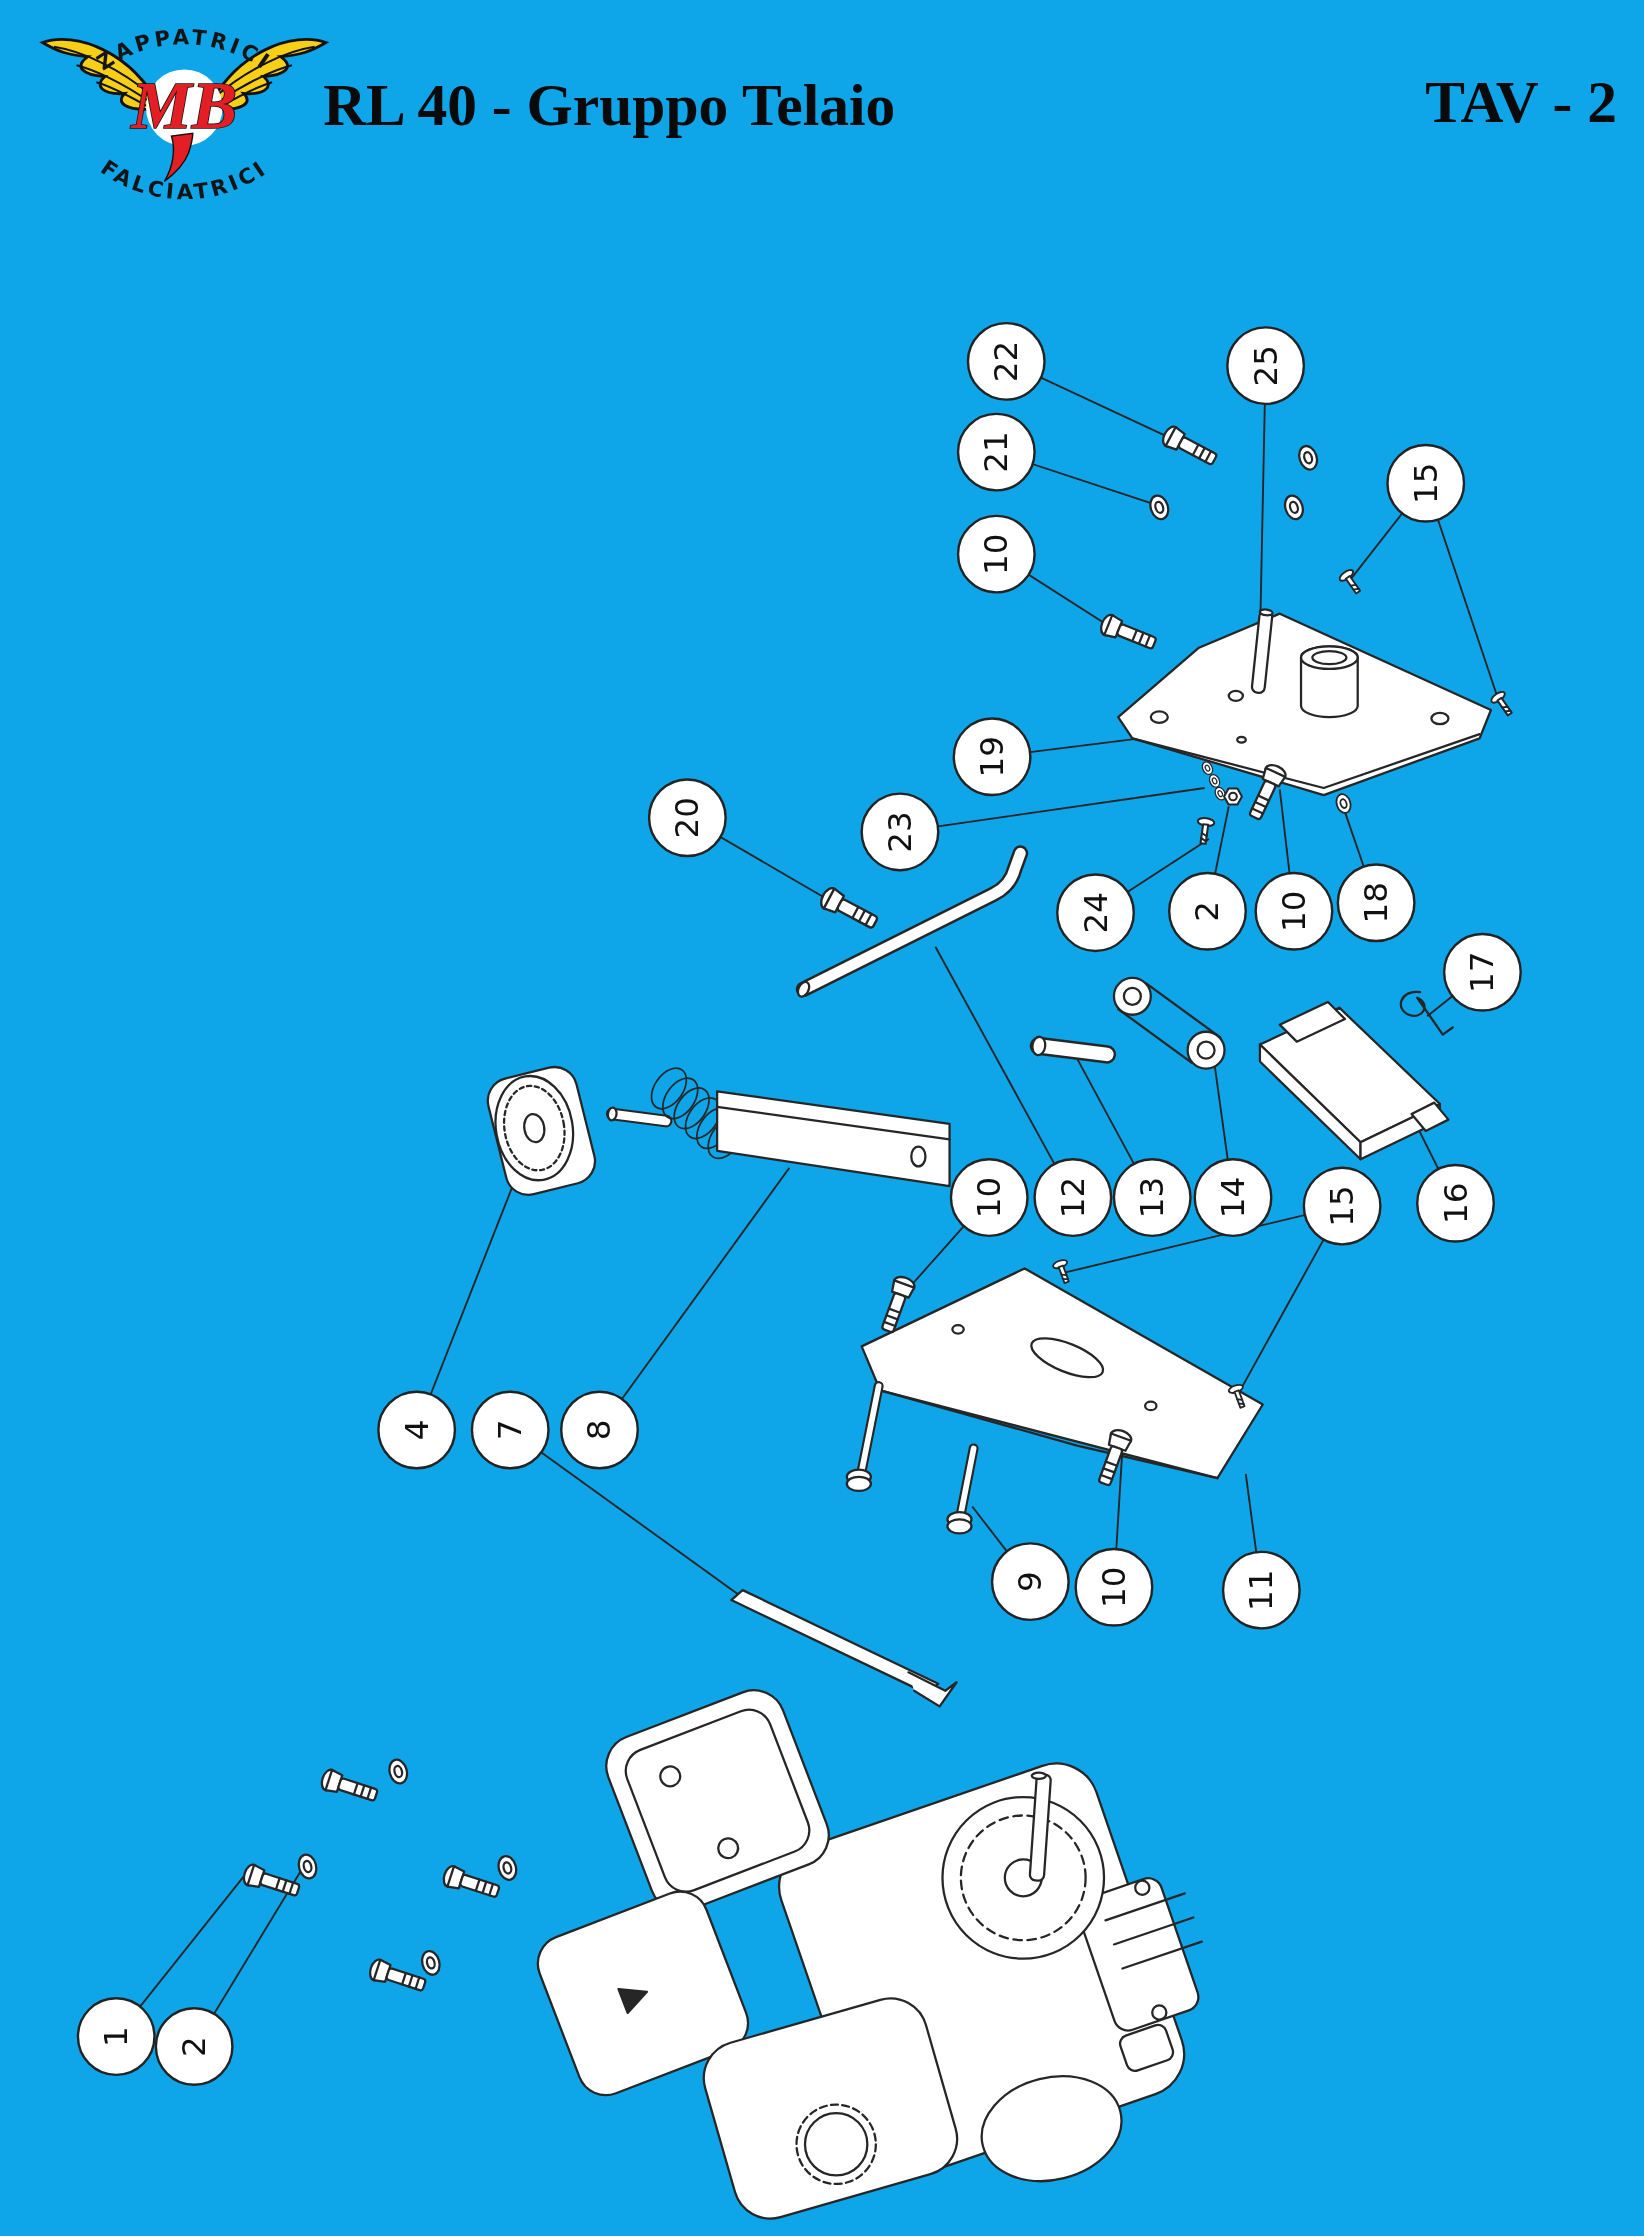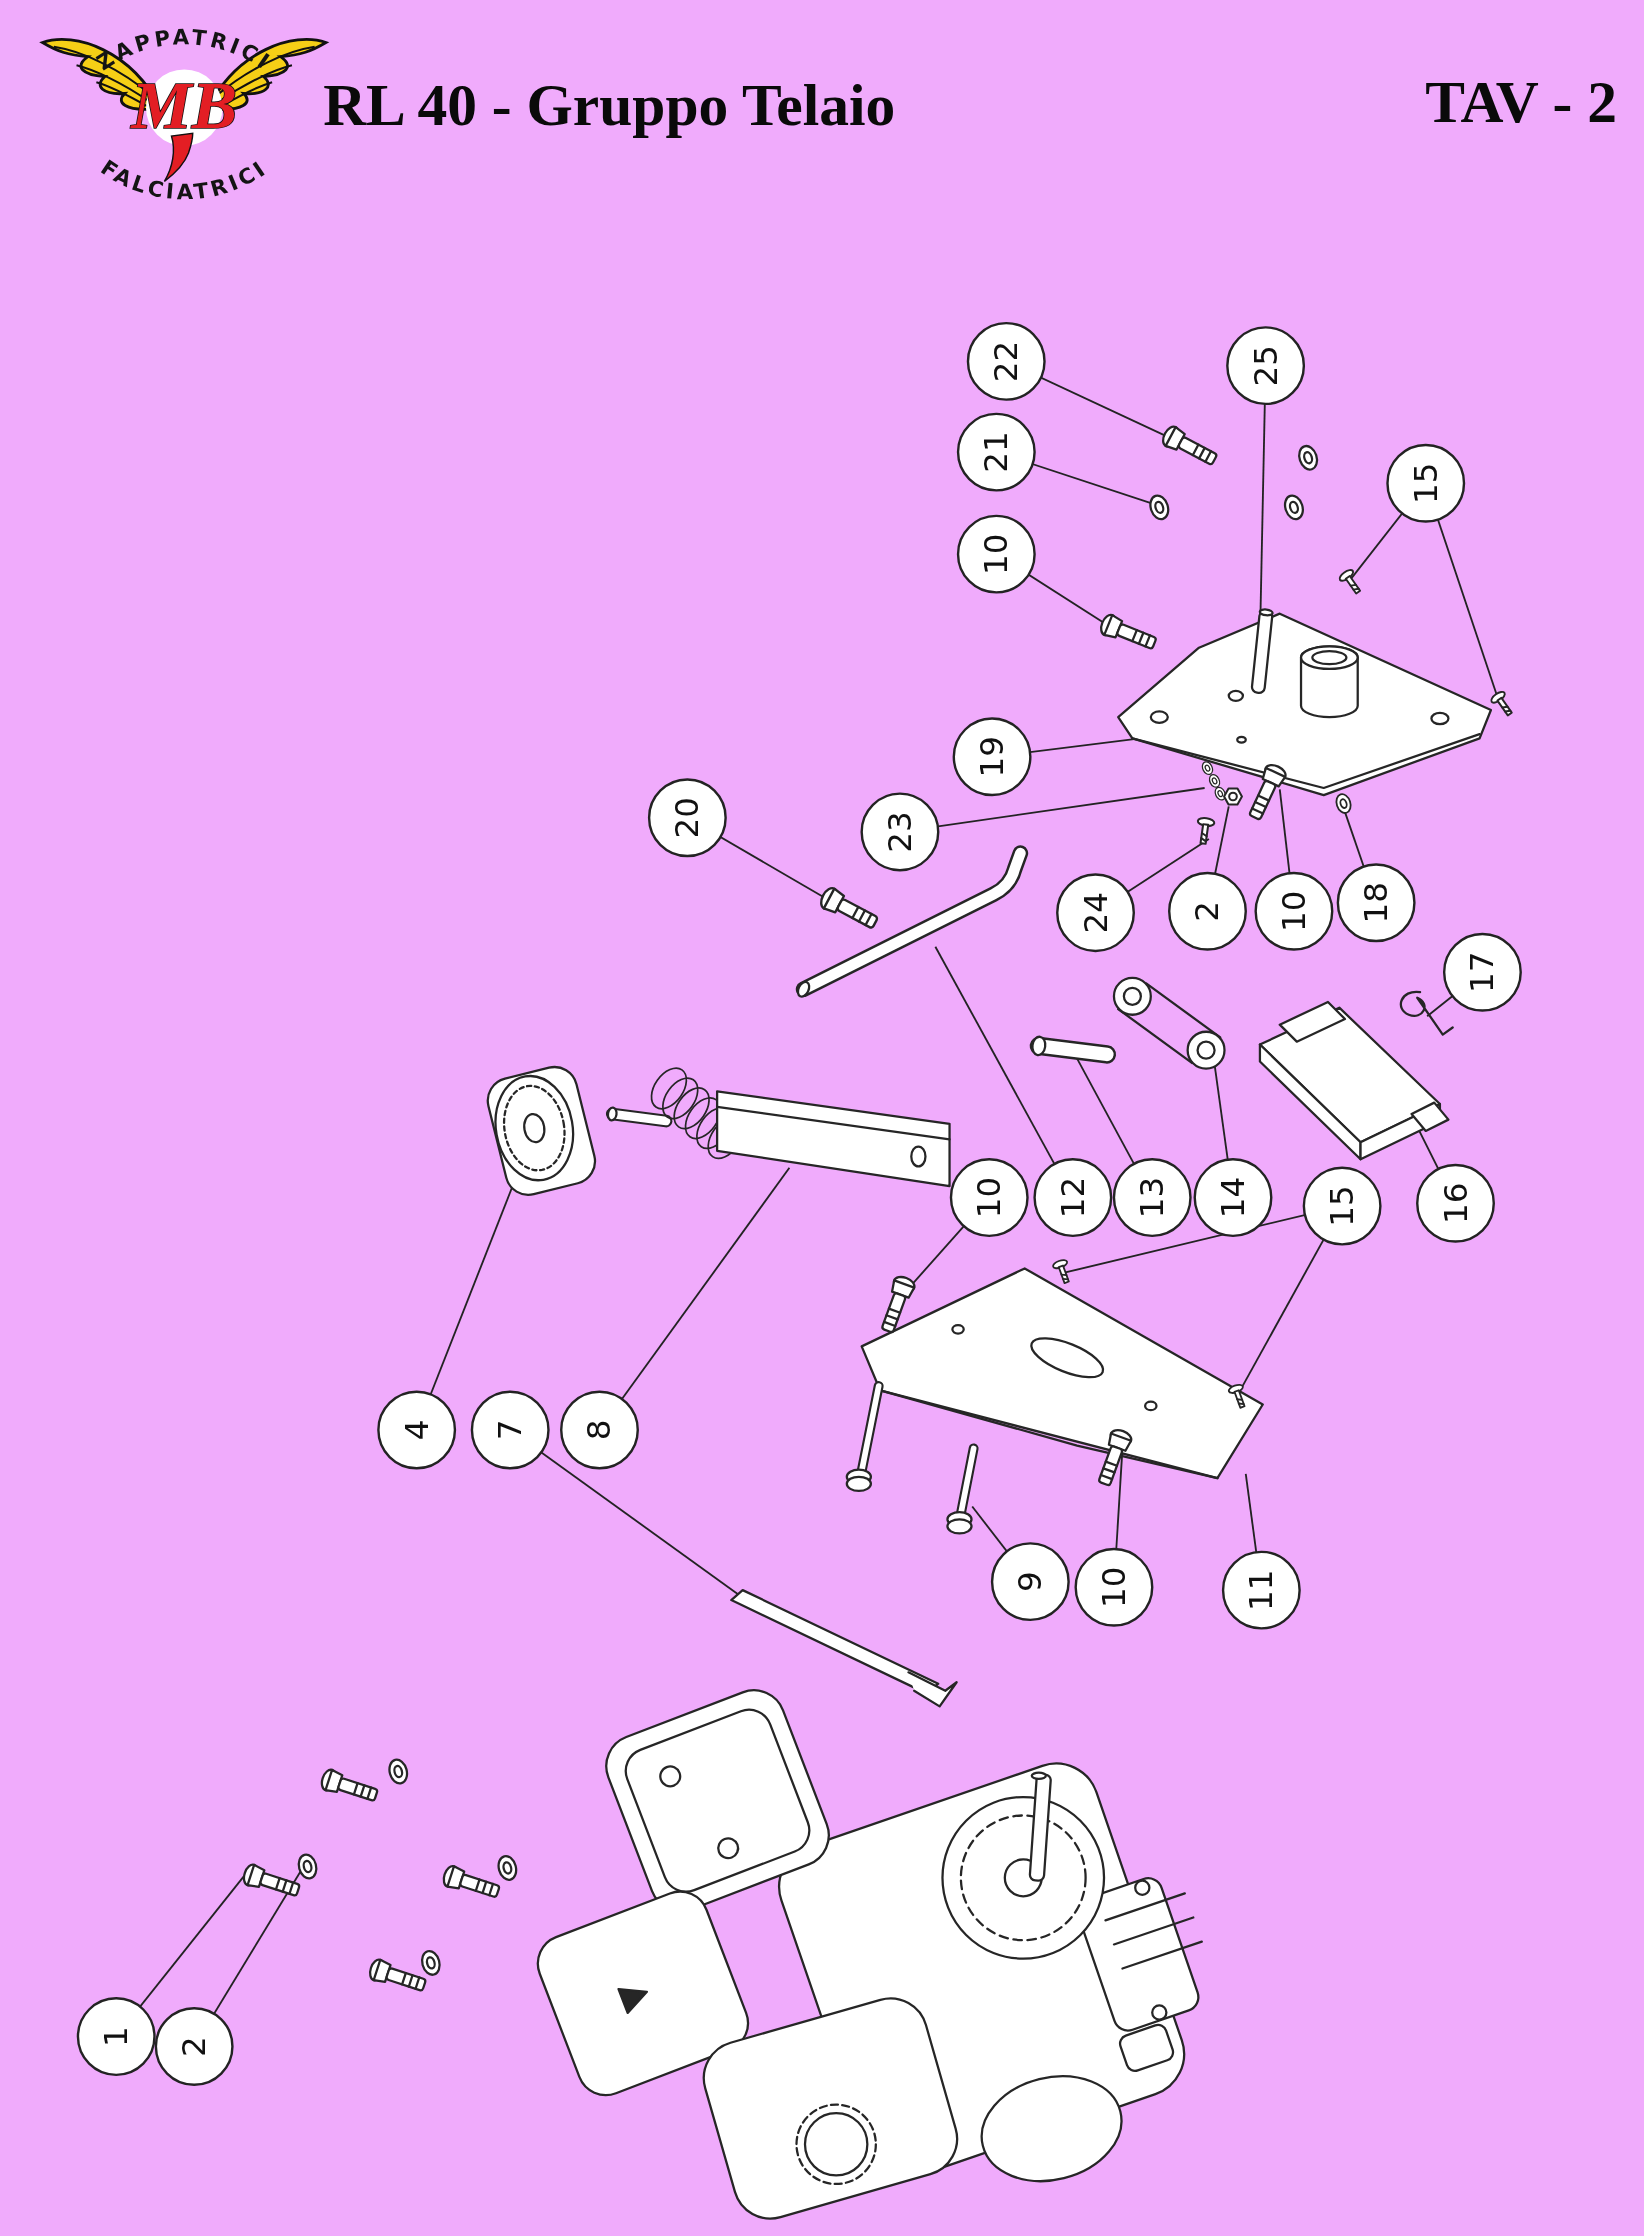--- a/index.html
+++ b/index.html
@@ -1,16 +1,16 @@
 <!DOCTYPE html>
 <html style="font-size:8.7px"><head>
 <meta charset="utf-8">
 <style>
   html,body{margin:0;padding:0;background:#ffffff;}
-  .page{width:100vw;background:#f0abfc;}
+  .page{width:100vw;background:#0ea5e9;}
   svg{display:block;width:100%;height:auto;}
 
   .part{stroke:#262626;stroke-width:1.6;fill:#ffffff;stroke-linejoin:round;stroke-linecap:round;}
   .part-nofill{fill:none;}
   .thin{stroke-width:1.2;}
 
   #callout-lines line{stroke:#232323;stroke-width:1.3;}
   #callout-circles circle{fill:#ffffff;stroke:#232323;stroke-width:1.7;}
   #callout-circles text{font:23px "DejaVu Sans",sans-serif;fill:#111;text-anchor:middle;dominant-baseline:central;}
 

